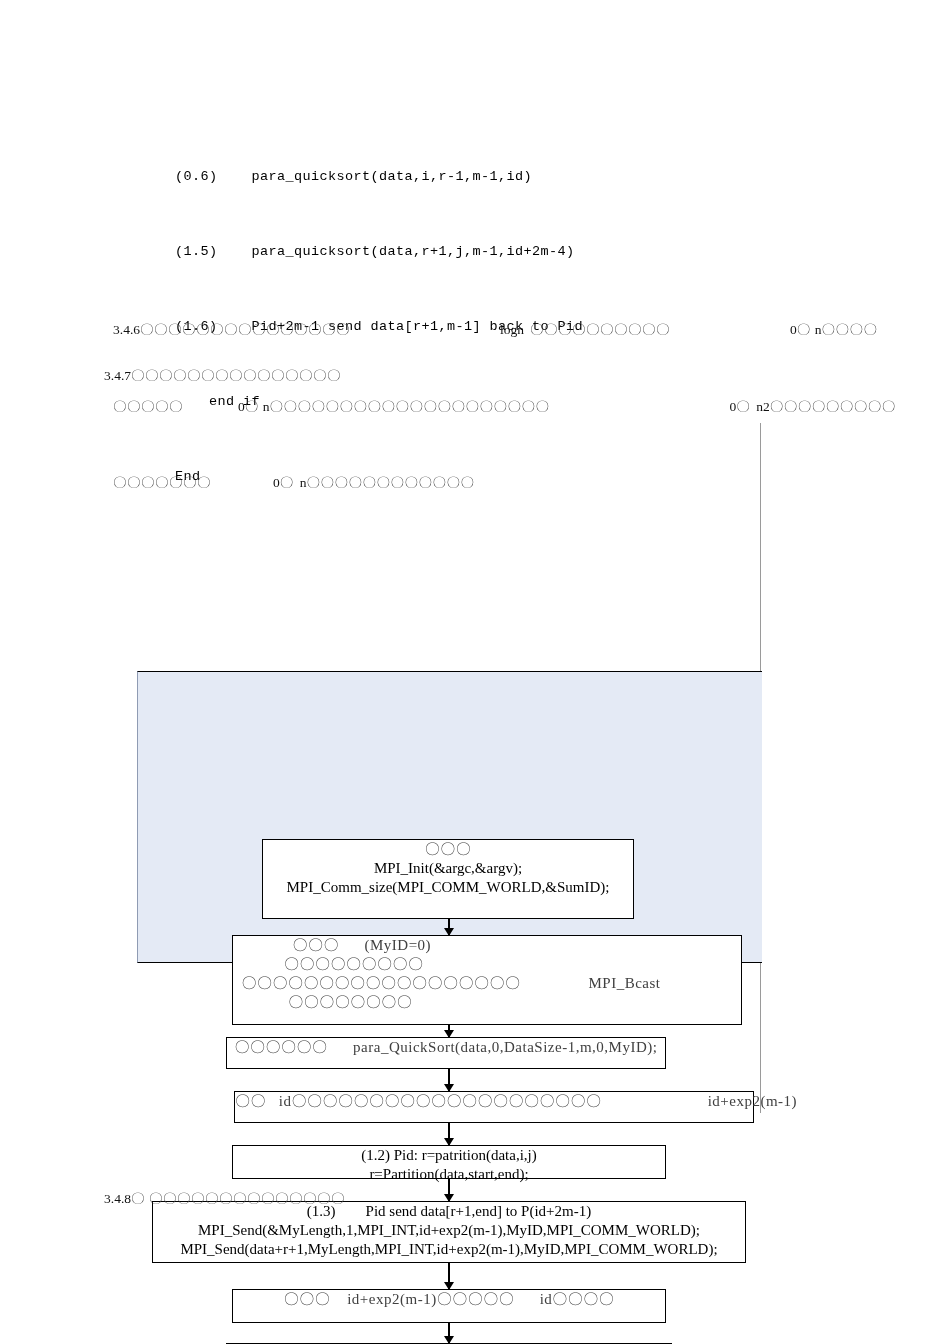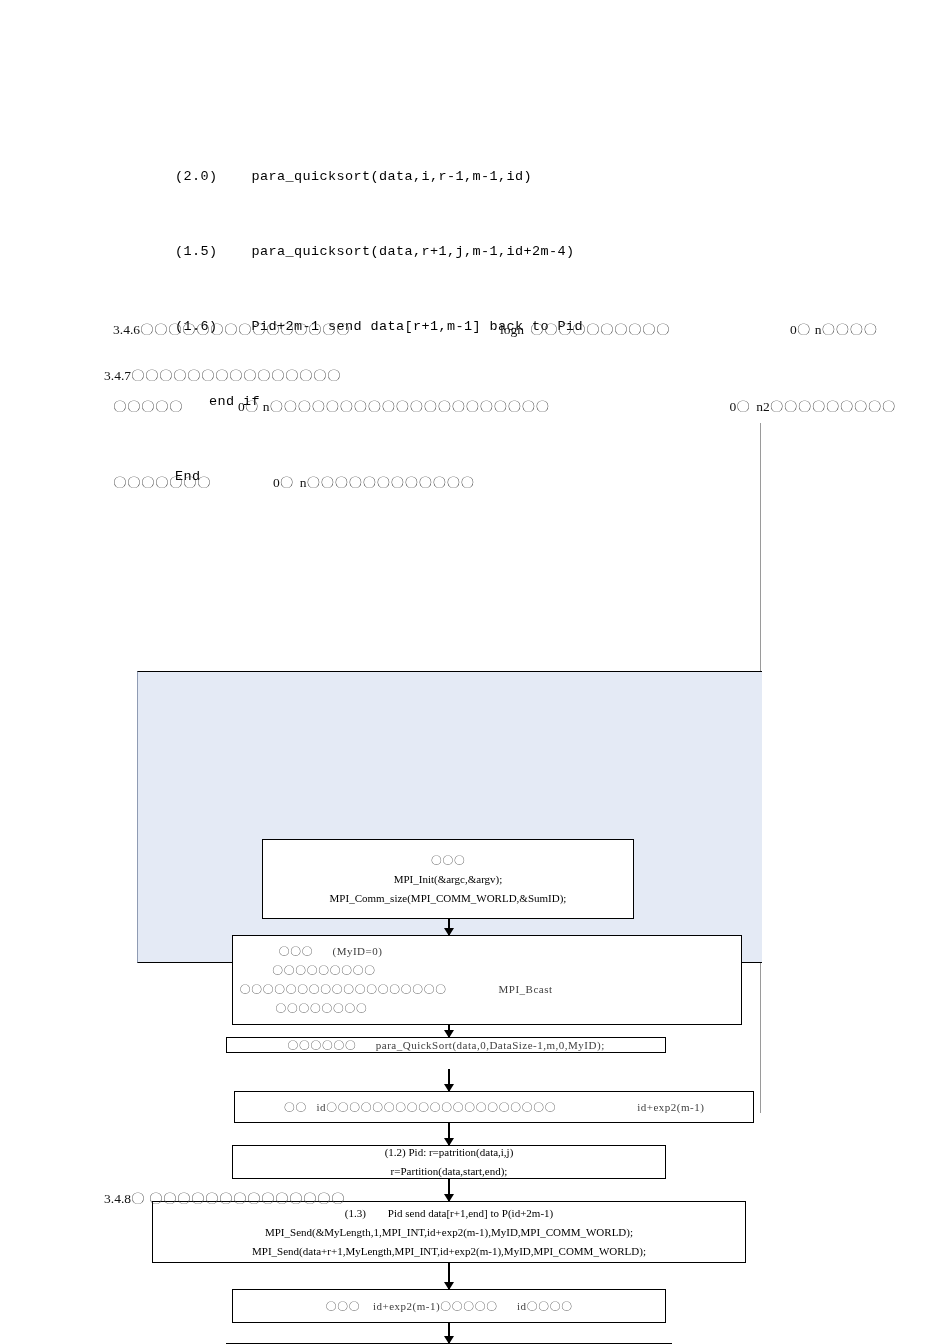--- a/index.html
+++ b/index.html
@@ -91,33 +91,32 @@
     border-bottom: 1.5px solid #000;
     border-left: 1px solid #8f9bb3;
   }
 
   .node {
     position: absolute;
     box-sizing: border-box;
     background: #ffffff;
     border: 1.2px solid #000000;
     text-align: center;
-    font-size: 11px;
+    font-size: 15px;
     line-height: 19px;
     color: #000;
     white-space: pre;
     display: flex;
     flex-direction: column;
-    justify-content: center;
   }
   .node .nline { white-space: pre; display: block; }
 
   .n1 { left: 262px; top: 424px; width: 372px; height: 80px; }
   .n2 { left: 232px; top: 520px; width: 510px; height: 90px; text-align: left; }
-  .n3 { left: 226px; top: 622px; width: 440px; height: 16px; }
+  .n3 { left: 226px; top: 622px; width: 440px; height: 32px; }
   .n4 { left: 202px; top: 676px; width: 520px; height: 32px; margin-left: 32px; }
   .n5 { left: 232px; top: 730px; width: 434px; height: 34px; }
   .n6 { left: 152px; top: 786px; width: 594px; height: 62px; }
   .n7 { left: 232px; top: 874px; width: 434px; height: 34px; }
   .n8 { left: 226px; top: 928px; width: 446px; height: 60px; }
 
   .node.inband { border-color: #000; }
 
   
   .arrow {
@@ -144,21 +143,21 @@
   .a5 { top: 764px; height: 22px; }
   .a6 { top: 848px; height: 26px; }
   .a7 { top: 908px; height: 20px; }
 </style>
 </head>
 <body>
 
 <div class="page">
 
   <div class="codeblock">
-    <div class="codeline">(2.0)    para_quicksort(data,i,r-1,m-1,id)</div>
+    <div class="codeline">(0.6)    para_quicksort(data,i,r-1,m-1,id)</div>
     <div class="codeline">(1.5)    para_quicksort(data,r+1,j,m-1,id+2m-4)</div>
     <div class="codeline">(1.6)    Pid+2m-1 send data[r+1,m-1] back to Pid</div>
     <div class="codeline">    end if</div>
     <div class="codeline">End</div>
   </div>
 
   <div class="para">
     <span class="pline"><span class="latin">3.4.6</span><span class="tofu">〇〇〇〇〇〇〇〇〇〇〇〇〇〇〇</span><span class="latin" style="padding-left:150px">logn</span><span class="tofu" style="padding-left:6px">〇〇〇〇〇〇〇〇〇〇</span><span class="latin" style="padding-left:120px">0</span><span class="tofu">〇</span><span class="latin" style="padding-left:4px">n</span><span class="tofu">〇〇〇〇</span></span>
     <span class="pline"><span class="tofu">〇〇〇〇〇</span><span class="latin" style="padding-left:55px">0</span><span class="tofu">〇</span><span class="latin" style="padding-left:4px">n</span><span class="tofu">〇〇〇〇〇〇〇〇〇〇〇〇〇〇〇〇〇〇〇〇</span><span class="latin" style="padding-left:180px">0</span><span class="tofu">〇</span><span class="latin" style="padding-left:6px">n2</span><span class="tofu">〇〇〇〇〇〇〇〇〇</span></span>
     <span class="pline"><span class="tofu">〇〇〇〇〇〇〇</span><span class="latin" style="padding-left:62px">0</span><span class="tofu">〇</span><span class="latin" style="padding-left:6px">n</span><span class="tofu">〇〇〇〇〇〇〇〇〇〇〇〇</span></span>

